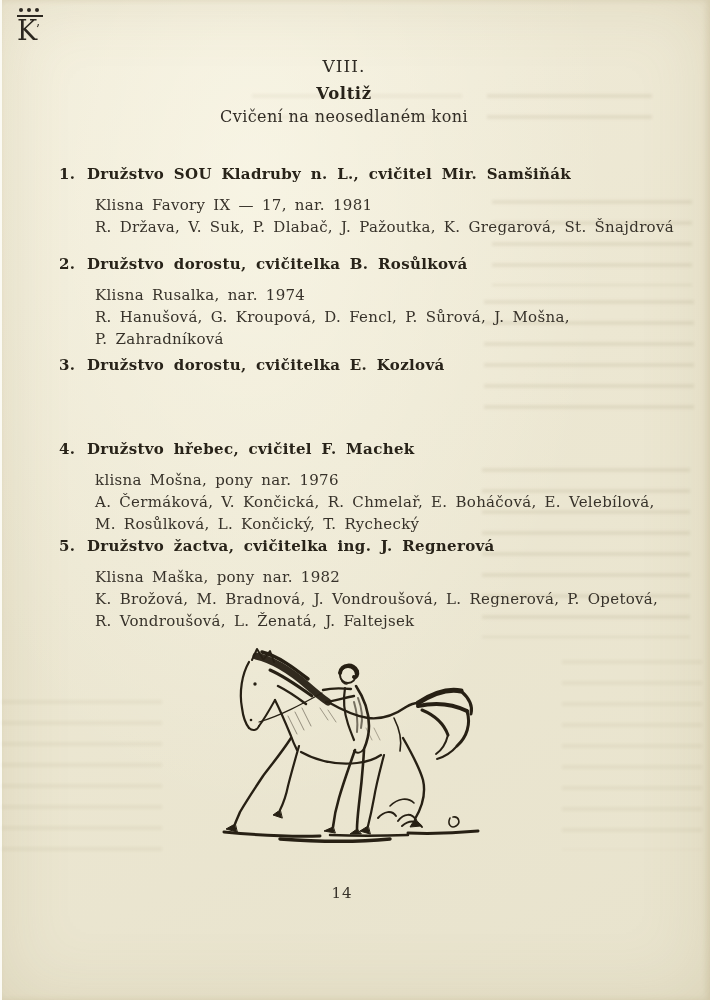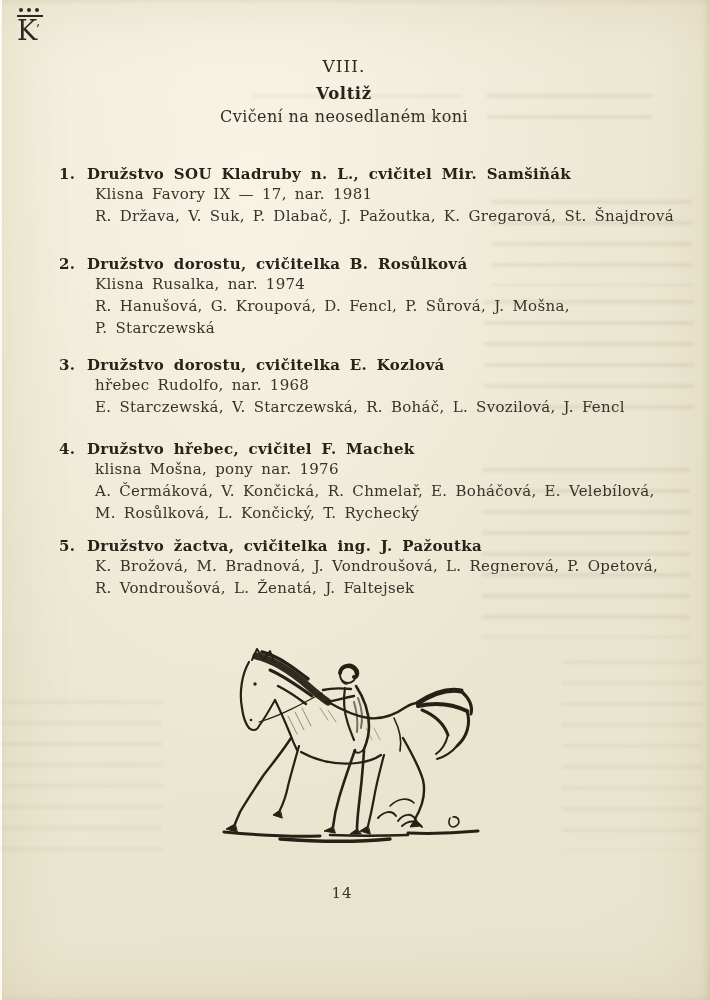--- a/index.html
+++ b/index.html
@@ -25,21 +25,21 @@
                   font-size:17px;letter-spacing:1px;color:#2f2b24;}
   .doc-title{position:absolute;left:-12px;right:12px;top:84px;text-align:center;
              font-size:16.5px;font-weight:bold;letter-spacing:.6px;color:#272219;}
   .doc-subtitle{position:absolute;left:-12px;right:12px;top:107px;text-align:center;
                 font-size:16px;letter-spacing:.4px;color:#322d26;}
 
   
   .team{position:absolute;left:57px;right:36px;font-size:15px;}
   .team-heading{font-weight:bold;color:#282319;letter-spacing:.35px;word-spacing:4px;display:flex;}
   .team-num{flex:0 0 28px;}
-  .team-lines{padding-left:36px;line-height:22px;color:#37322a;
+  .team-lines{margin-top:11px;padding-left:36px;line-height:22px;color:#37322a;
               letter-spacing:.3px;word-spacing:3px;}
   .t1{top:165px}.t2{top:255px}.t3{top:356px}.t4{top:440px}.t5{top:537px}
 
   
   .page-number{position:absolute;left:-14px;right:14px;top:884px;text-align:center;
                font-size:15px;color:#37322a;letter-spacing:1px;}
 
   
   .illustration{position:absolute;left:168px;top:646px;width:382px;height:236px;}
 
@@ -87,53 +87,50 @@
   </section>
 
   <section class="team t2">
     <div class="team-heading">
       <span class="team-num">2.</span>
       <span>Družstvo dorostu, cvičitelka B. Rosůlková</span>
     </div>
     <div class="team-lines">
       <div>Klisna Rusalka, nar. 1974</div>
       <div>R. Hanušová, G. Kroupová, D. Fencl, P. Sůrová, J. Mošna,</div>
-      <div>P. Starczewská</div>
+      <div>P. Zahradníková</div>
     </div>
   </section>
 
   <section class="team t3">
     <div class="team-heading">
       <span class="team-num">3.</span>
       <span>Družstvo dorostu, cvičitelka E. Kozlová</span>
-    </div>
-    <div class="team-lines">
-      <div>hřebec Rudolfo, nar. 1968</div>
-      <div>E. Starczewská, V. Starczewská, R. Boháč, L. Svozilová, J. Fencl</div>
     </div>
   </section>
 
   <section class="team t4">
     <div class="team-heading">
       <span class="team-num">4.</span>
       <span>Družstvo hřebec, cvičitel F. Machek</span>
     </div>
     <div class="team-lines">
       <div>klisna Mošna, pony nar. 1976</div>
       <div>A. Čermáková, V. Končická, R. Chmelař, E. Boháčová, E. Velebílová,</div>
       <div>M. Rosůlková, L. Končický, T. Rychecký</div>
     </div>
   </section>
 
   <section class="team t5">
     <div class="team-heading">
       <span class="team-num">5.</span>
-      <span>Družstvo žactva, cvičitelka ing. J. Pažoutka</span>
-    </div>
-    <div class="team-lines">
+      <span>Družstvo žactva, cvičitelka ing. J. Regnerová</span>
+    </div>
+    <div class="team-lines">
+      <div>Klisna Maška, pony nar. 1982</div>
       <div>K. Brožová, M. Bradnová, J. Vondroušová, L. Regnerová, P. Opetová,</div>
       <div>R. Vondroušová, L. Ženatá, J. Faltejsek</div>
     </div>
   </section>
 
   <svg class="illustration" viewBox="0 0 382 236" xmlns="http://www.w3.org/2000/svg">
     <g stroke="#272014" fill="none" stroke-linecap="round" stroke-linejoin="round">
 
       <path d="M79,16 C72,28 69,46 72,62 C73,70 75,77 79,82" stroke-width="2.2"></path>
       <path d="M79,82 C82,85 87,85 89,80" stroke-width="2"></path>

